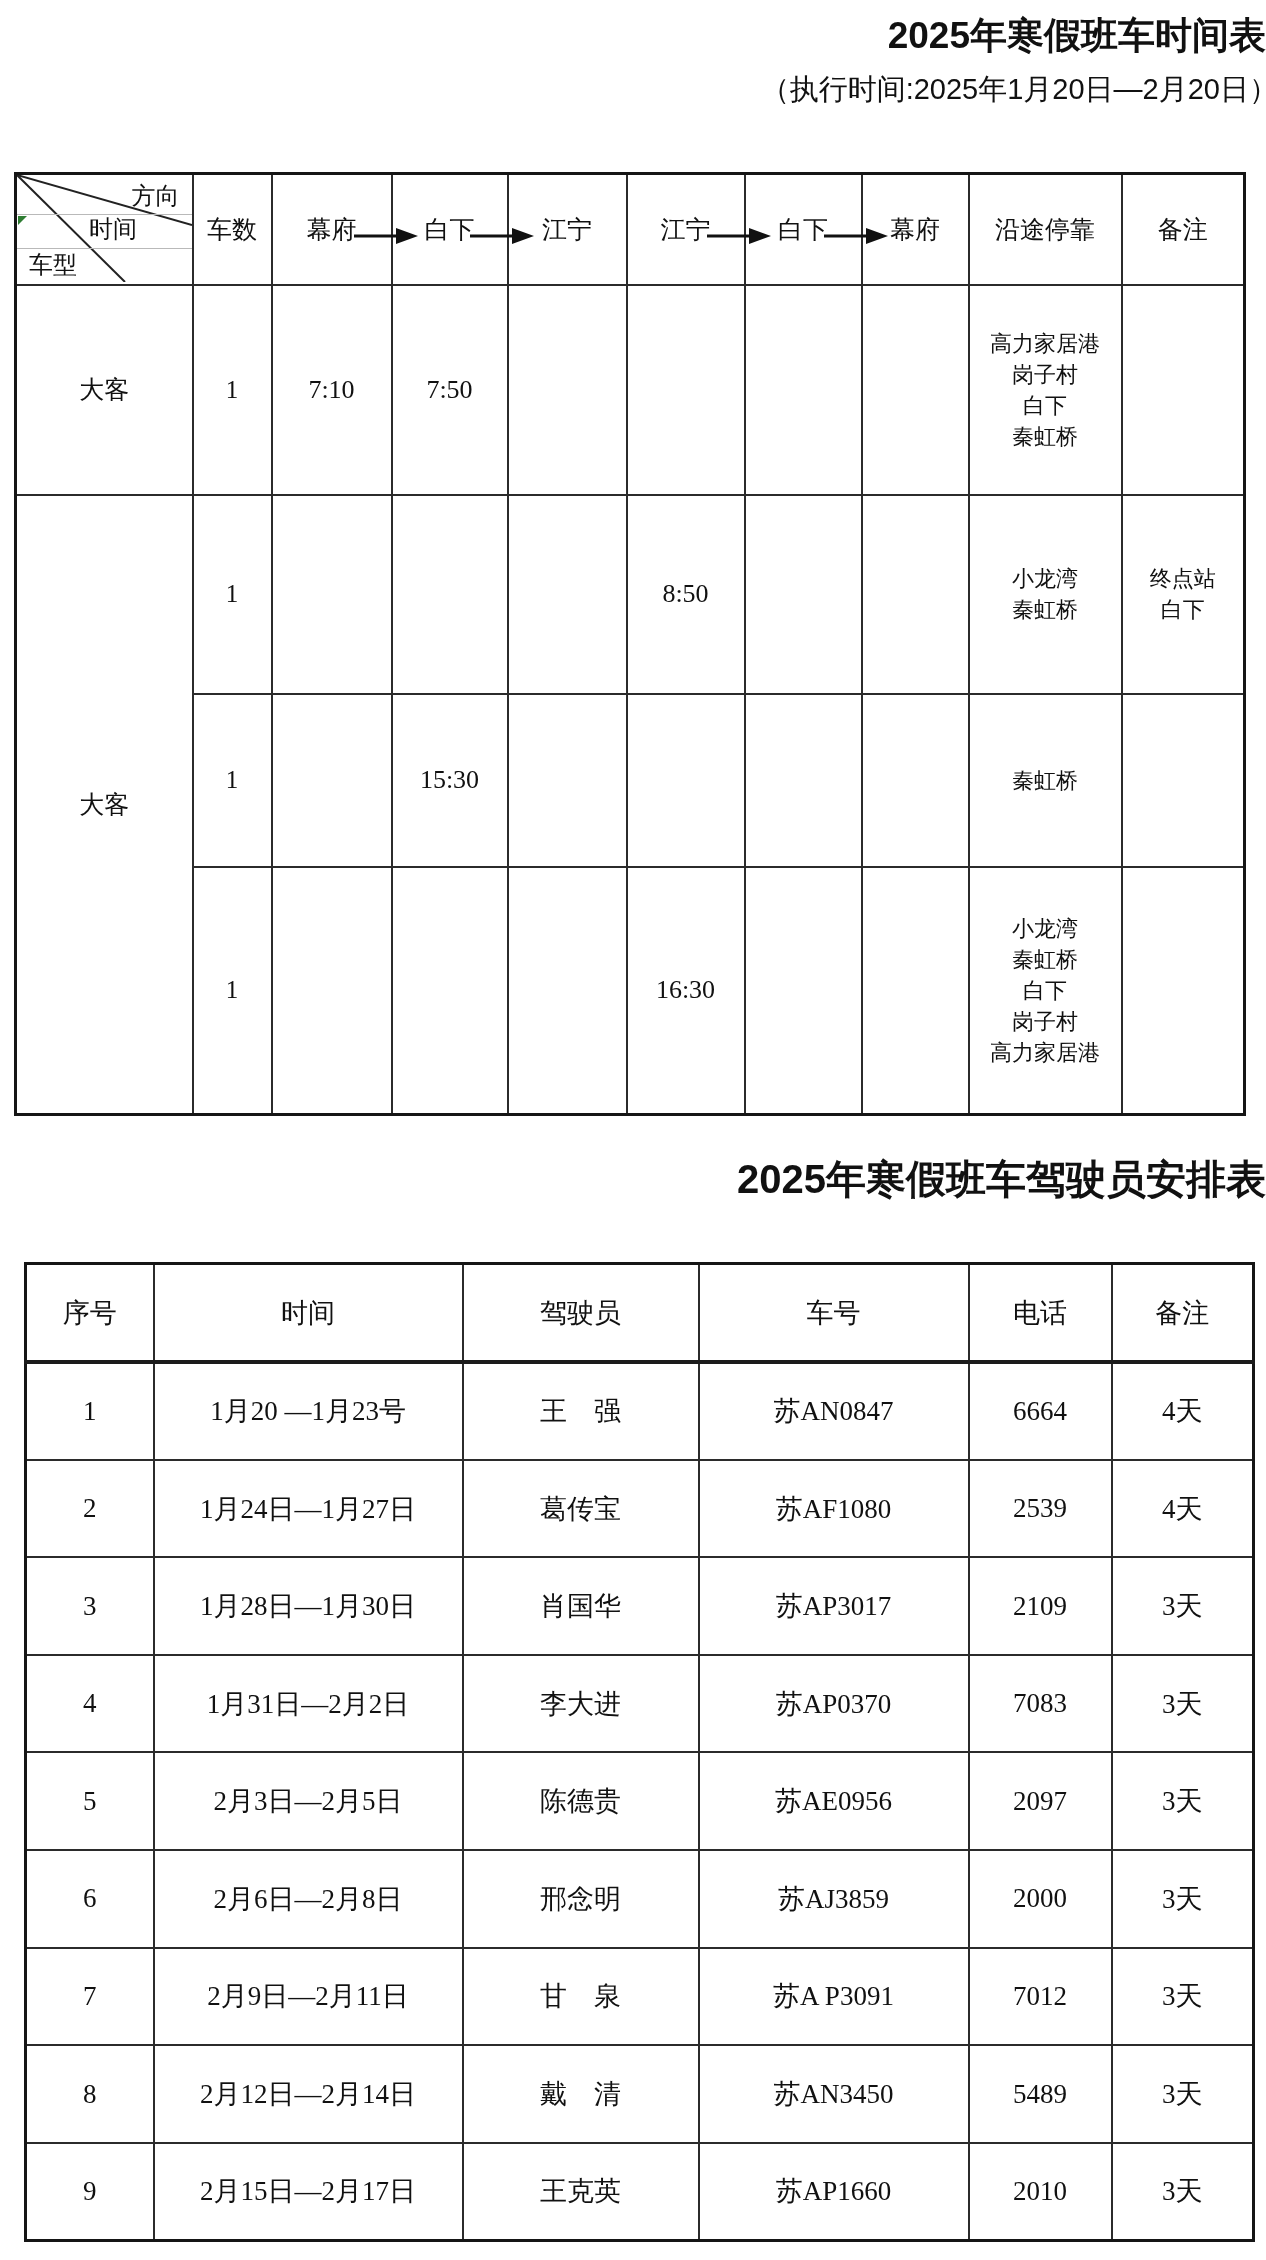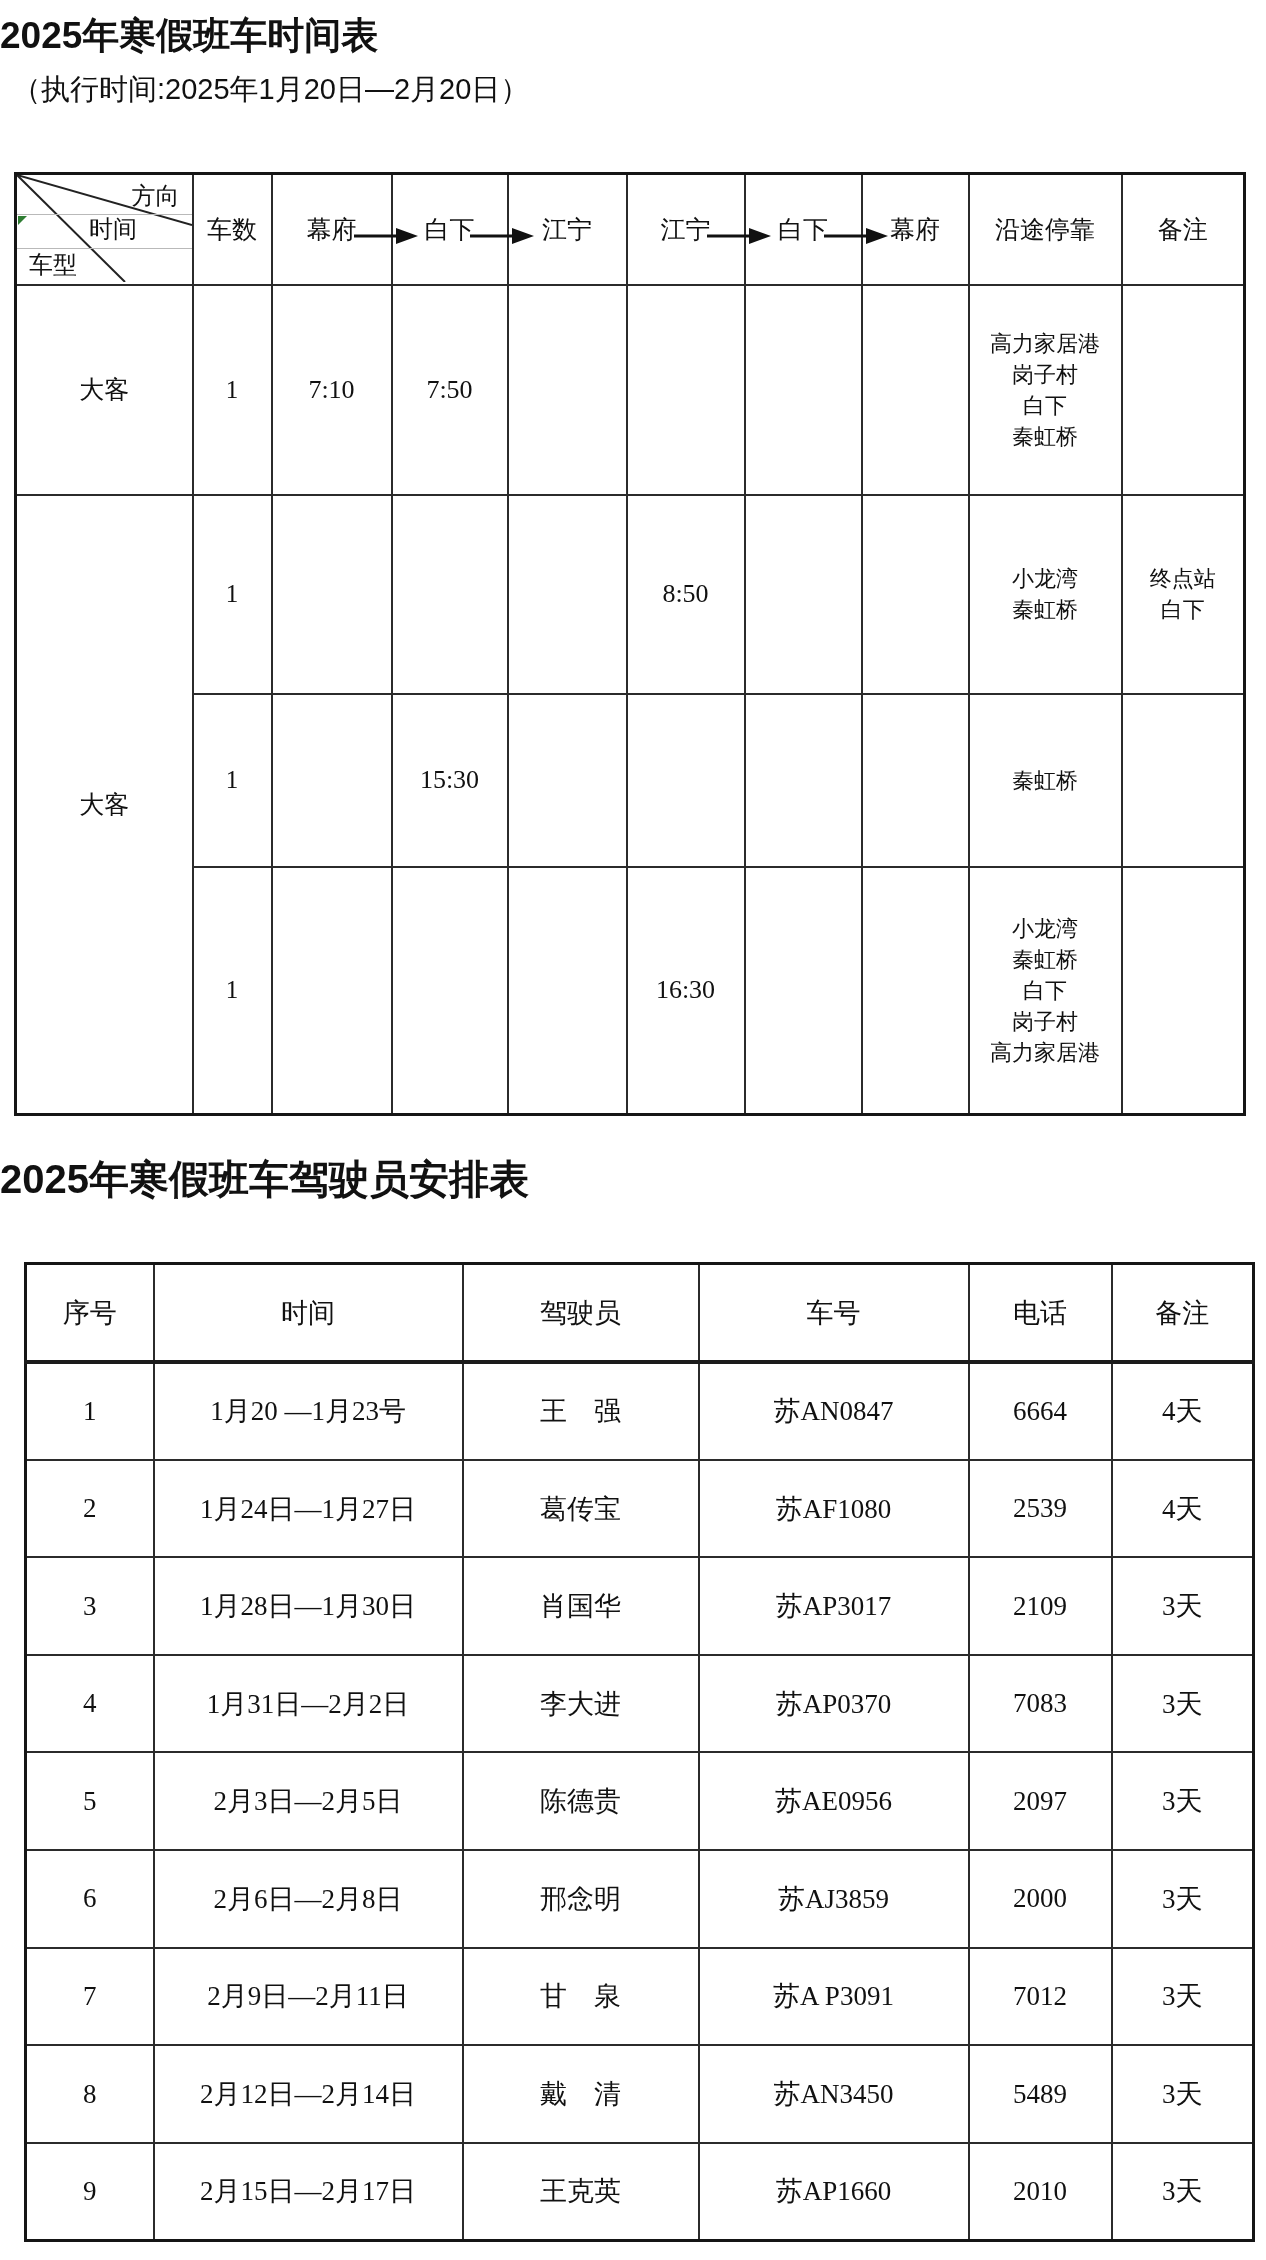--- a/index.html
+++ b/index.html
@@ -2,21 +2,21 @@
 <html><head>
 <meta charset="utf-8">
 <style>
   html,body{margin:0;padding:0;}
   body{
     width:1266px;height:2260px;position:relative;background:#ffffff;
     font-family:"Liberation Serif","DejaVu Serif",serif;color:#111;
     -webkit-font-smoothing:antialiased;
   }
   .title{
-    position:absolute;left:0;width:1266px;text-align:left;
+    position:absolute;left:0;width:1266px;text-align:right;
     font-family:"Liberation Sans","DejaVu Sans",sans-serif;font-weight:bold;
   }
   #main-title{top:12px;font-size:37px;line-height:48px;}
   #subtitle{top:70px;font-size:29px;line-height:38px;font-weight:normal;padding-left:12px;}
   #driver-title{top:1152px;font-size:40px;line-height:54px;}
 
   table{border-collapse:collapse;table-layout:fixed;}
   td,th{padding:0;text-align:center;vertical-align:middle;overflow:hidden;
         border:2px solid #2b2b2b;font-weight:normal;}
 

